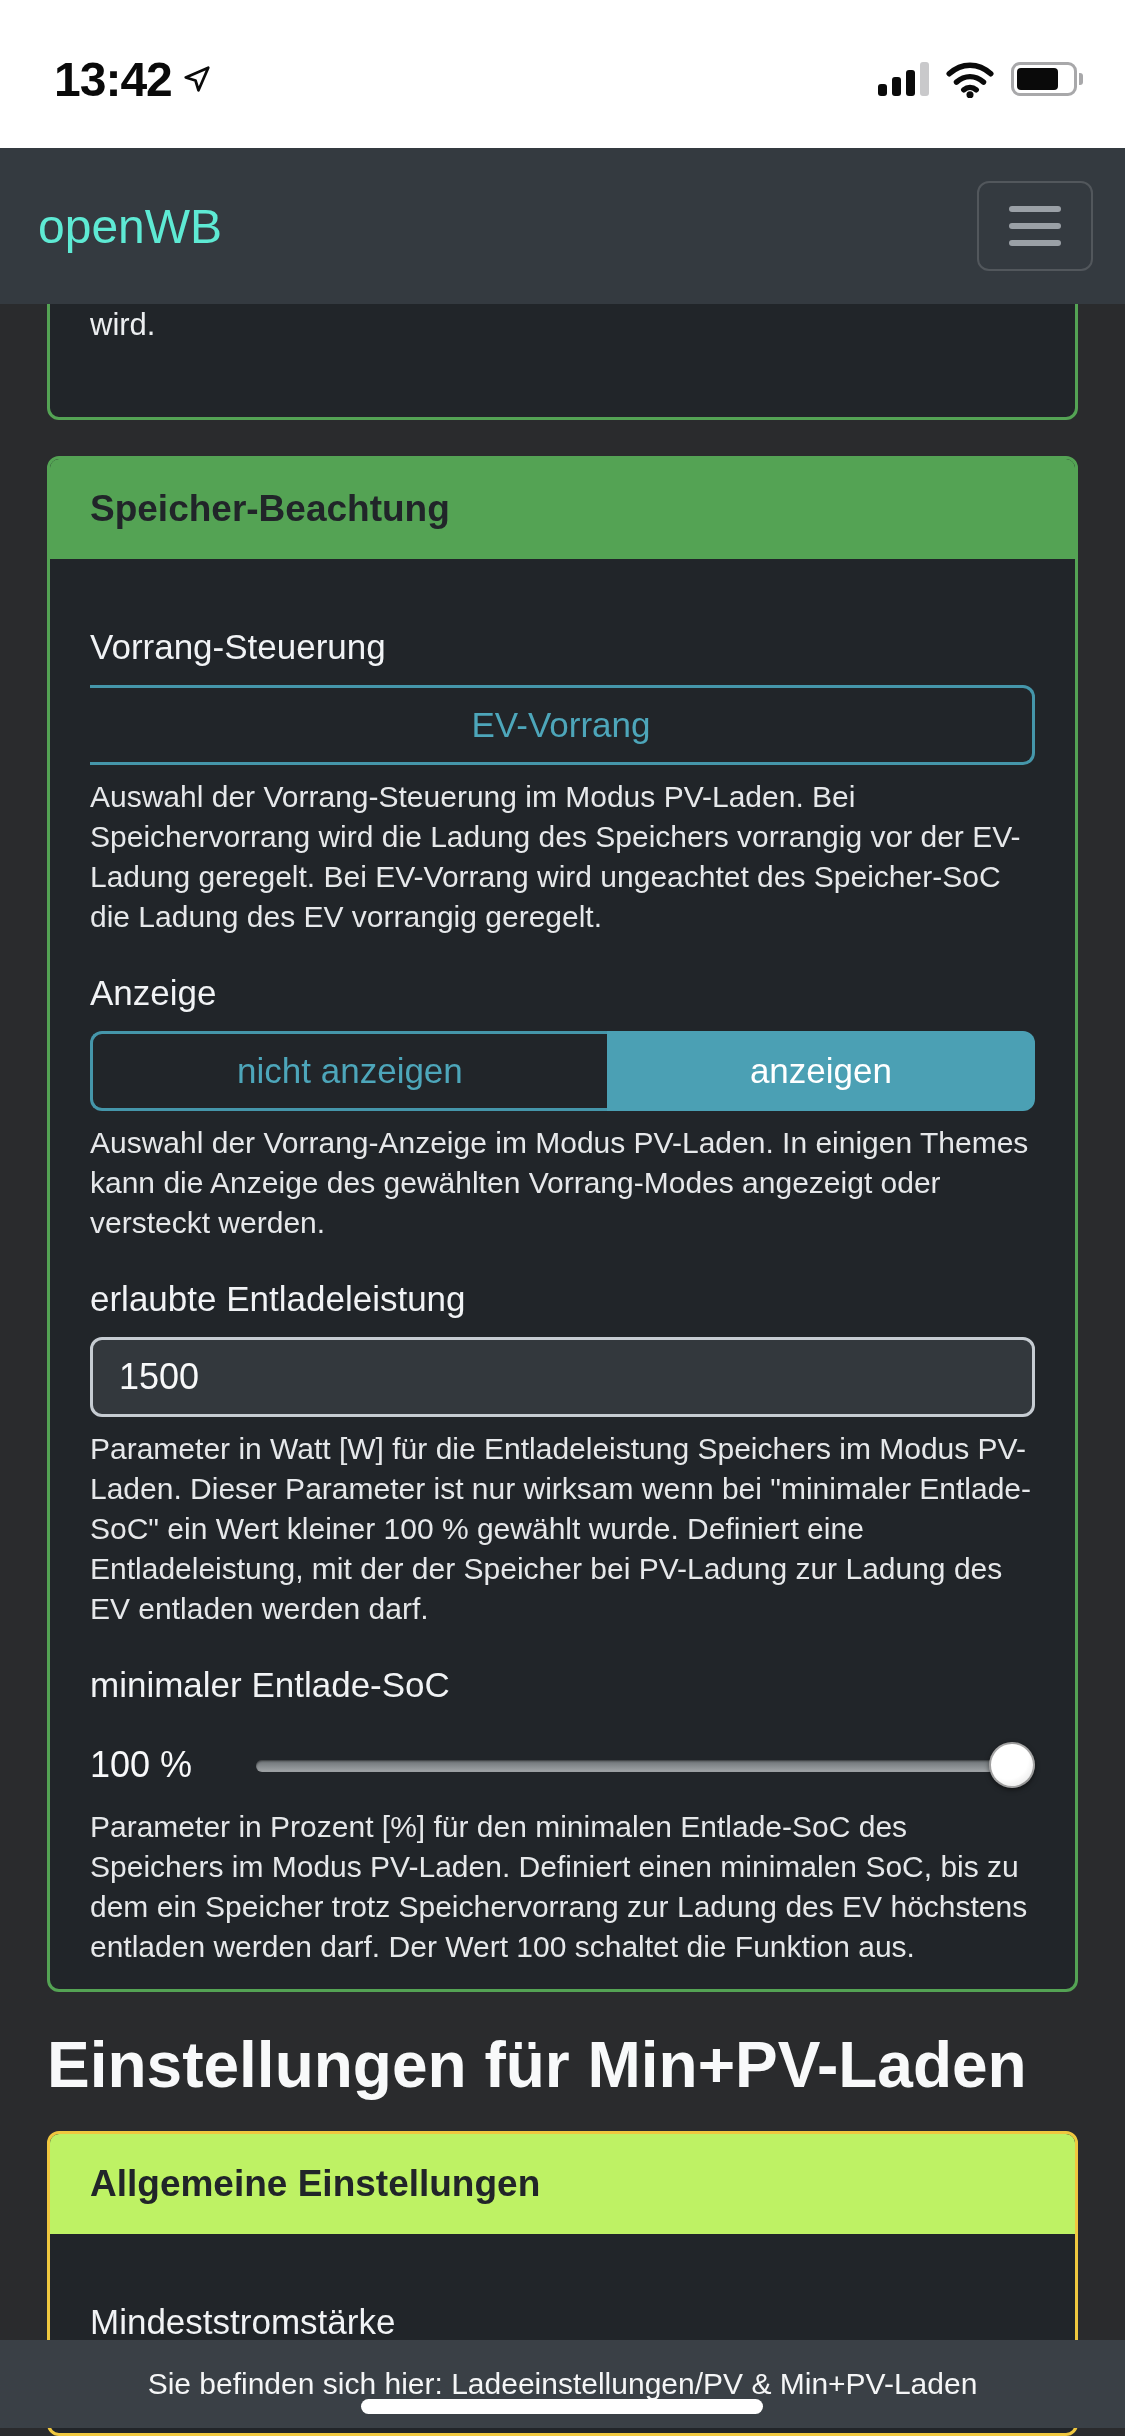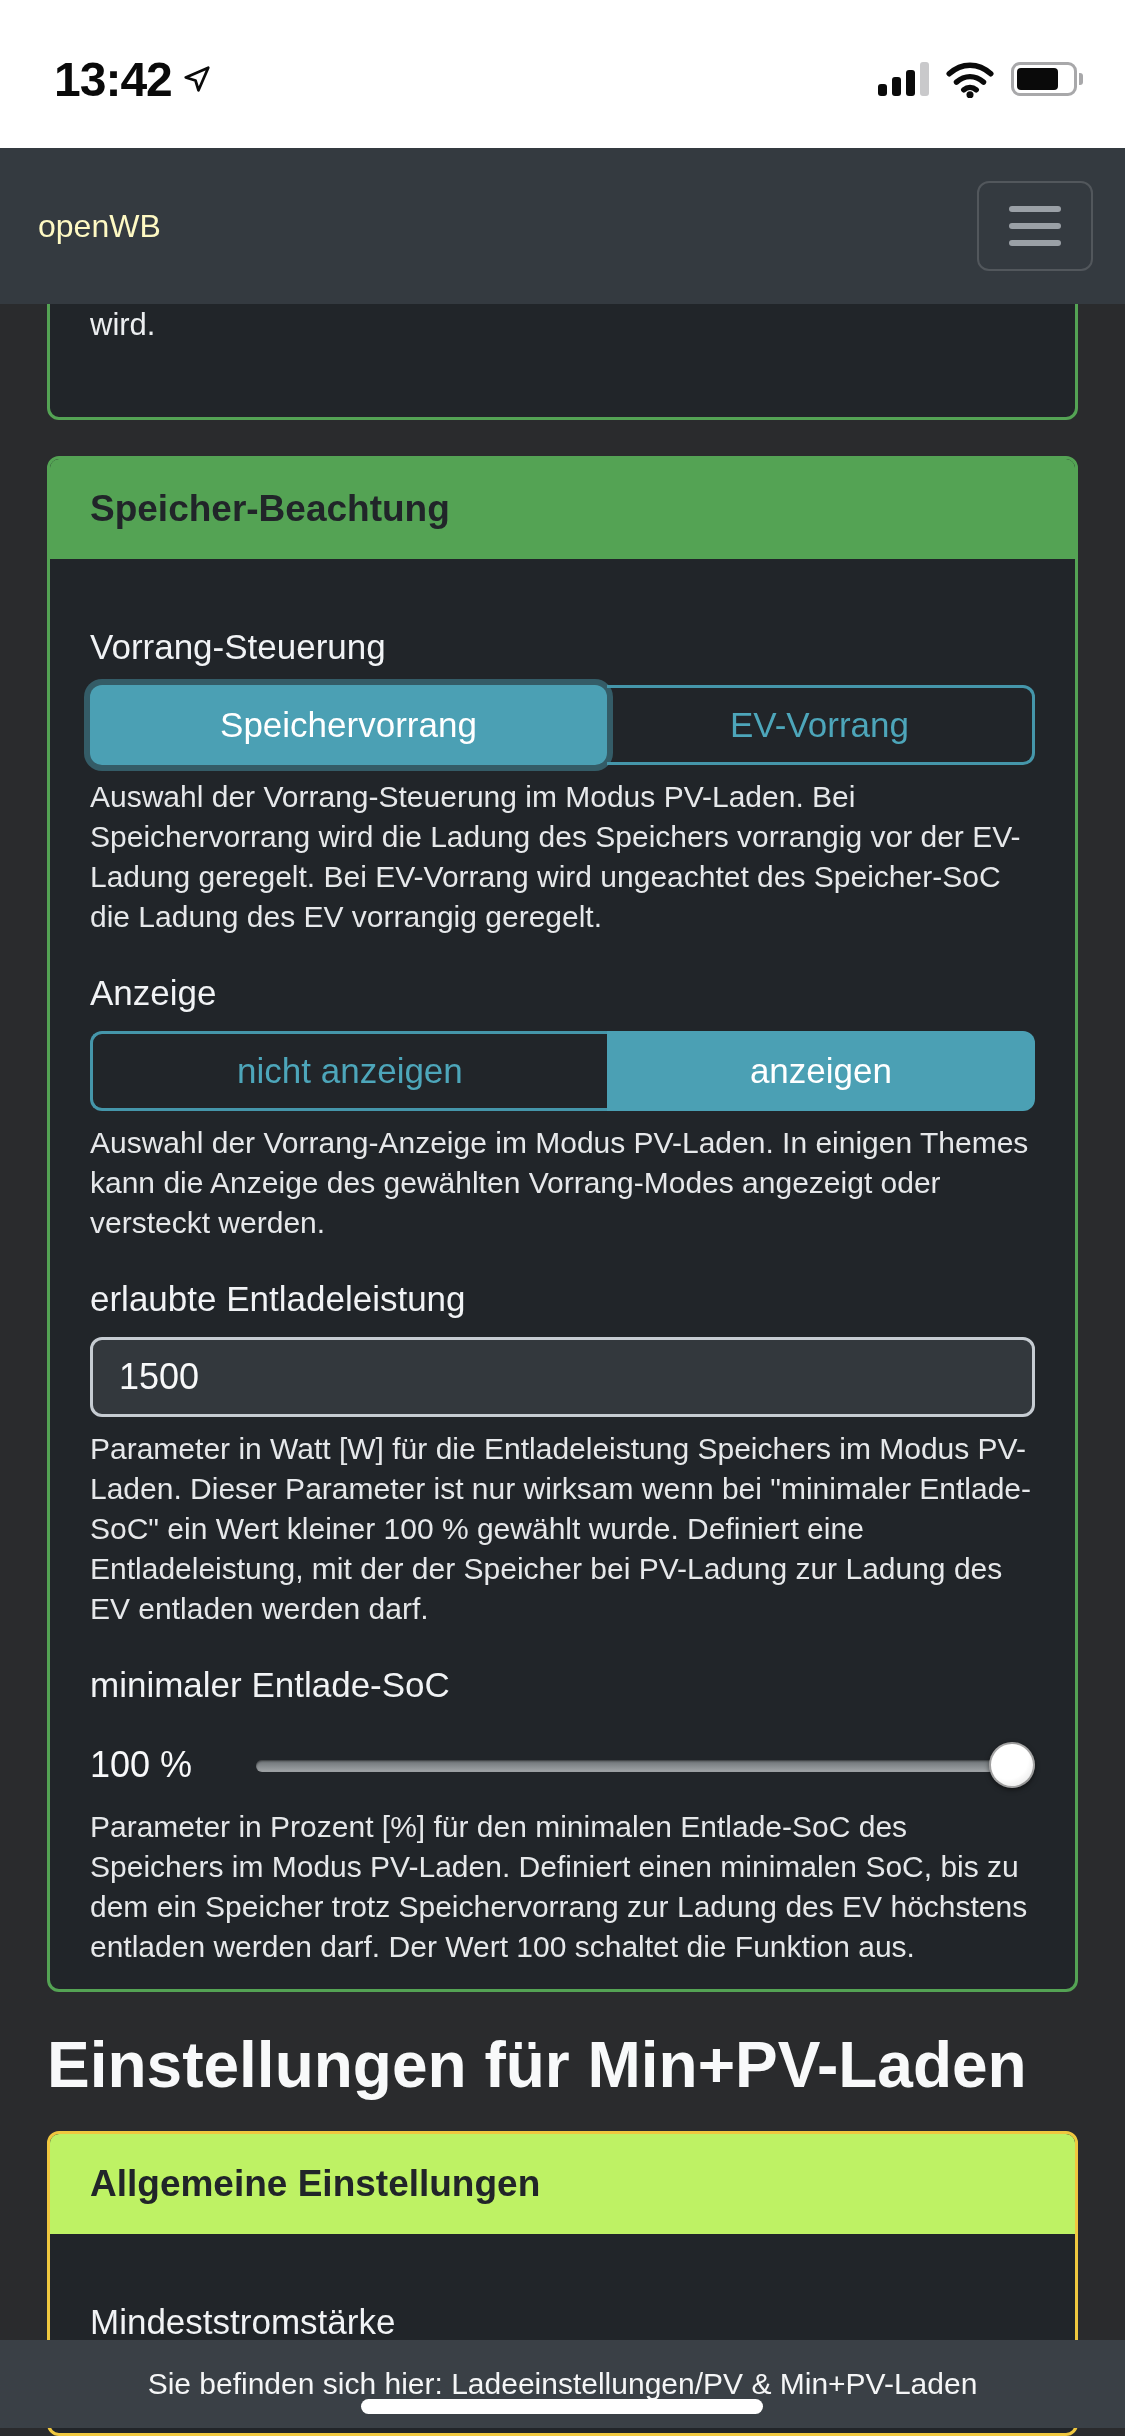--- a/index.html
+++ b/index.html
@@ -23,21 +23,21 @@
   .status-time { font-size:48px; font-weight:700; color:#0a0a0a; letter-spacing:-1px; }
   .status-right { display:flex; align-items:center; gap:16px; }
 
   
   .navbar {
     position:absolute; top:148px; left:0; width:1125px; height:156px;
     background:#343a40; z-index:30;
     display:flex; align-items:center; justify-content:space-between;
     padding:0 32px 0 38px;
   }
-  .navbar-brand { font-size:32px; font-weight:400; color:#fef9c3; }
+  .navbar-brand { font-size:48px; font-weight:400; color:#5eead4; }
   .navbar-toggler {
     width:116px; height:90px; background:transparent;
     border:2px solid #52575c; border-radius:12px;
     display:flex; flex-direction:column; align-items:center; justify-content:center; gap:11px;
     cursor:pointer;
   }
   .navbar-toggler .bar { width:52px; height:6px; background:#9aa0a6; border-radius:3px; }
 
   
   .card {
@@ -150,21 +150,20 @@
 <div class="card green top-card">
   <div class="body-text">wird.</div>
 </div>
 
 <div class="card green speicher-card">
   <div class="card-header green">Speicher-Beachtung</div>
   <div class="card-body">
 
     <span class="field-label">Vorrang-Steuerung</span>
     <div class="btn-group">
-      <button class="btn first teal-selected focus-ring">Speichervorrang</button>
       <button class="btn second teal-outline outline-right">EV-Vorrang</button>
     </div>
     <div class="help-text">Auswahl der Vorrang-Steuerung im Modus PV-Laden. Bei Speichervorrang wird die Ladung des Speichers vorrangig vor der EV-Ladung geregelt. Bei EV-Vorrang wird ungeachtet des Speicher-SoC die Ladung des EV vorrangig geregelt.</div>
 
     <span class="field-label">Anzeige</span>
     <div class="btn-group">
       <button class="btn first teal-outline outline-left">nicht anzeigen</button>
       <button class="btn second teal-selected" style="border-radius:0 12px 12px 0;">anzeigen</button>
     </div>
     <div class="help-text">Auswahl der Vorrang-Anzeige im Modus PV-Laden. In einigen Themes kann die Anzeige des gewählten Vorrang-Modes angezeigt oder versteckt werden.</div>

